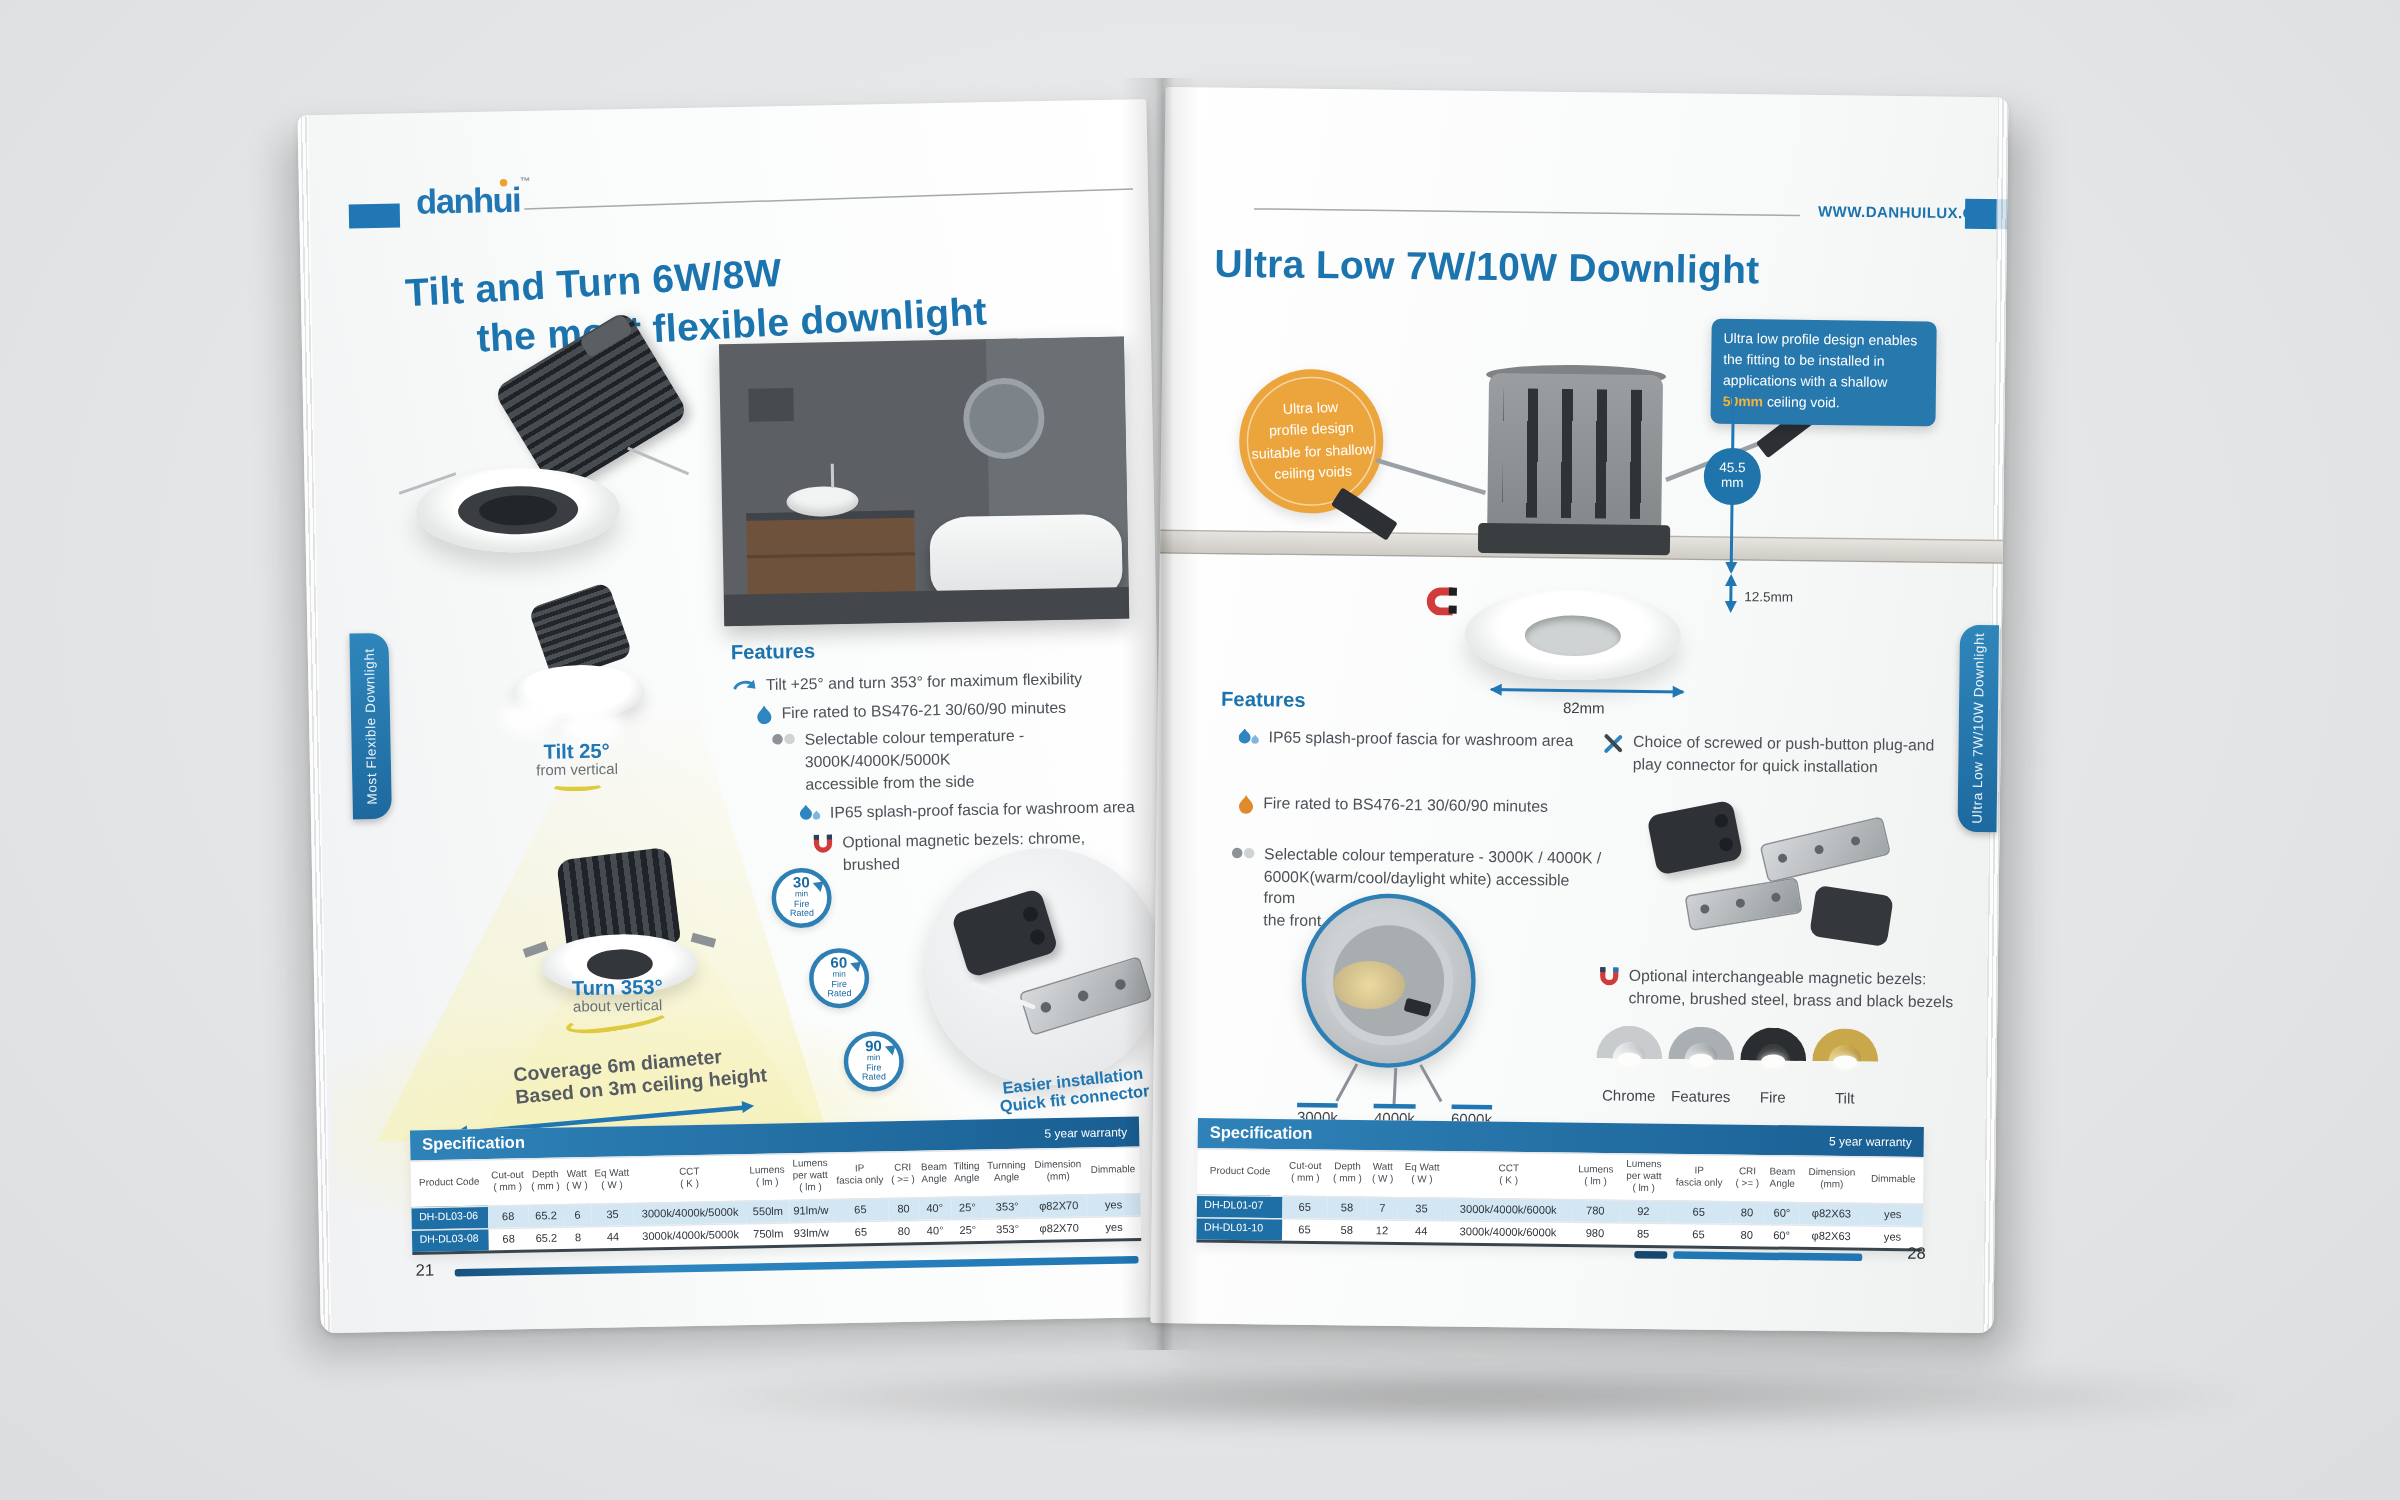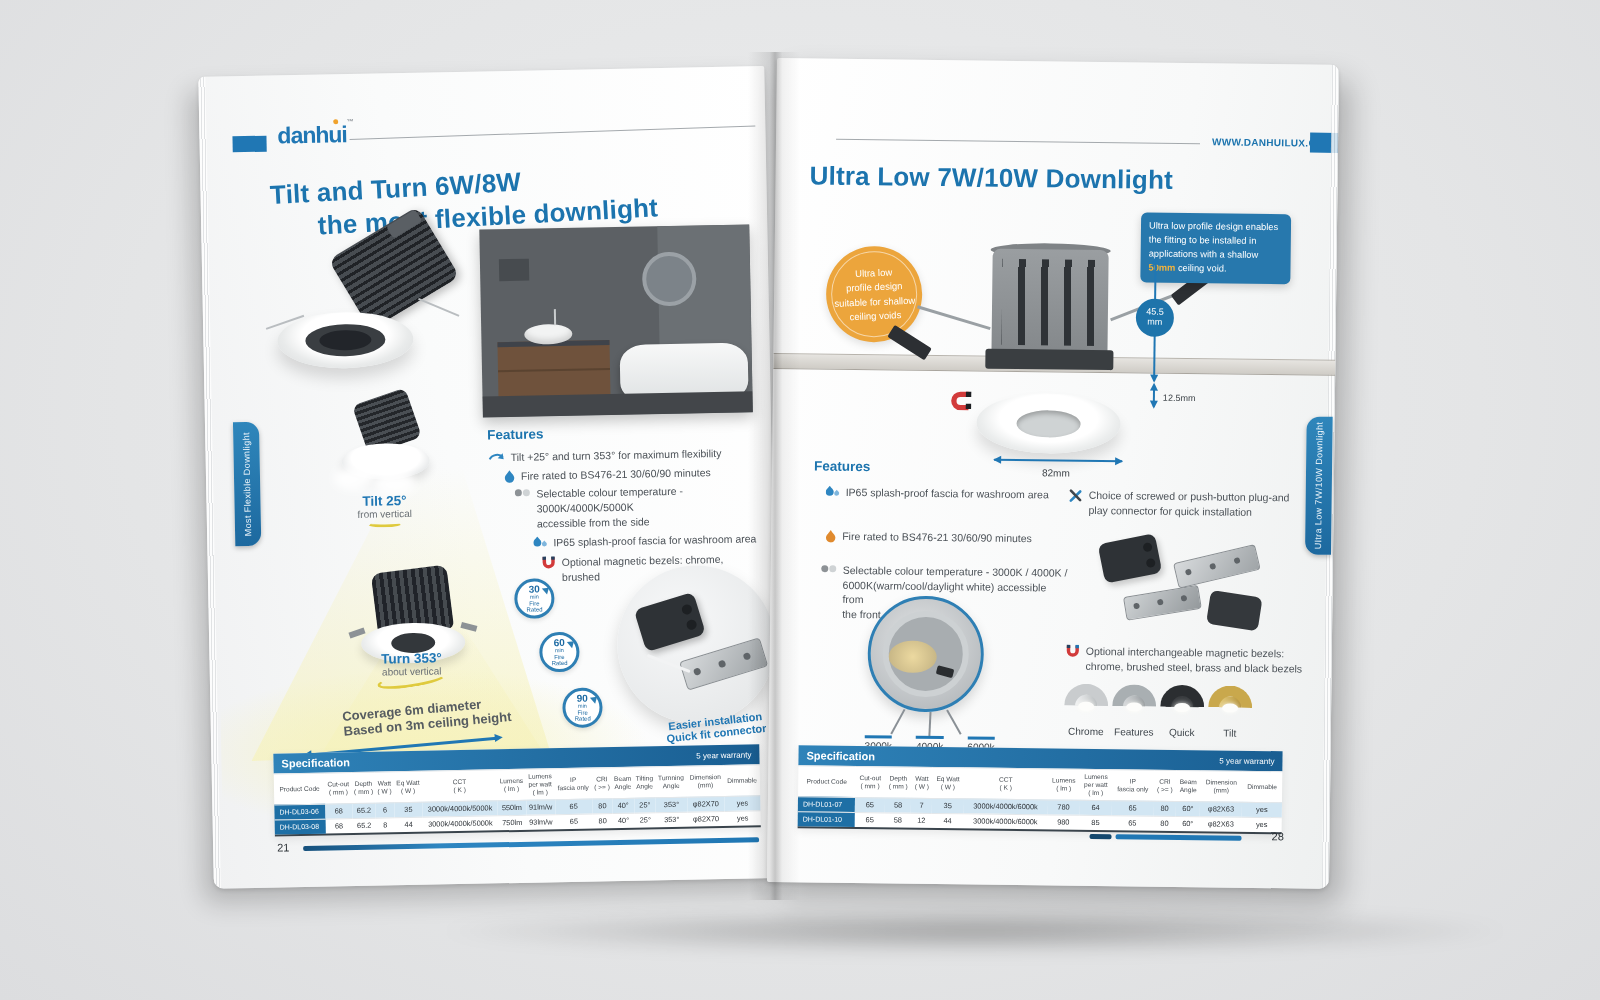--- a/index.html
+++ b/index.html
@@ -444,21 +444,21 @@
       <div class="lbl">Chrome</div>
     </div>
     <div class="bezel-item" style="left:340px;top:622px;">
       <div class="arc brushed"></div>
         <div class="bulb"></div>
       <div class="lbl">Features</div>
     </div>
     <div class="bezel-item" style="left:388px;top:622px;">
       <div class="arc black"></div>
         <div class="bulb"></div>
-      <div class="lbl">Quick</div>
+      <div class="lbl">Fire</div>
     </div>
     <div class="bezel-item" style="left:436px;top:622px;">
       <div class="arc brass"></div>
         <div class="bulb"></div>
       <div class="lbl">Tilt</div>
     </div>
 
     <div class="abs" style="left:98px;top:536px;width:116px;height:116px;border-radius:50%;border:3px solid #2e7fb4;background:radial-gradient(circle at 45% 40%,#e4e6e7,#b9bdc0 75%);box-shadow:0 6px 12px rgba(0,0,0,.15);z-index:2;">
       <div class="abs" style="left:12px;top:12px;width:86px;height:86px;border-radius:50%;border:6px solid #cdd1d3;background:#a8adb0;"></div>
       <div class="abs" style="left:18px;top:42px;width:48px;height:32px;border-radius:50%;background:radial-gradient(circle,#ecd9a0,#c9b887 80%);"></div>
@@ -510,21 +510,21 @@
           </thead>
           <tbody>
             <tr class="r0">
               <td class="code">DH-DL01-07</td>
               <td>65</td>
               <td>58</td>
               <td>7</td>
               <td>35</td>
               <td>3000k/4000k/6000k</td>
               <td>780</td>
-              <td>64</td>
+              <td>92</td>
               <td>65</td>
               <td>80</td>
               <td>60°</td>
               <td>φ82X63</td>
               <td>yes</td>
             </tr>
             <tr class="r1">
               <td class="code">DH-DL01-10</td>
               <td>65</td>
               <td>58</td>

